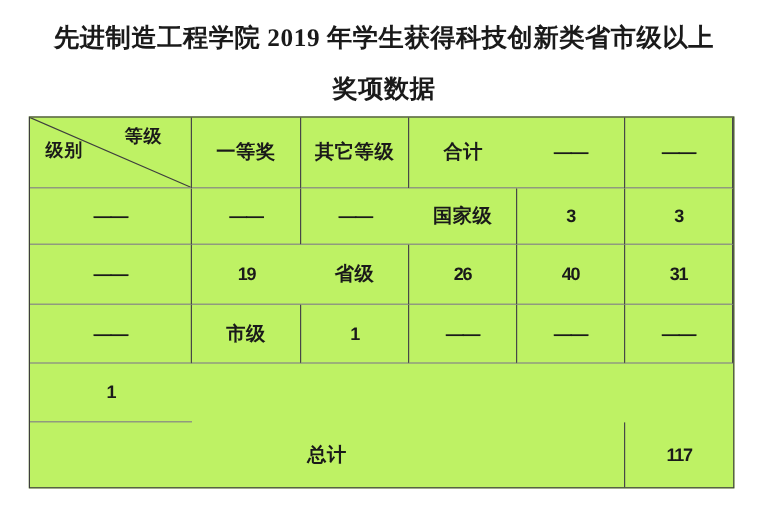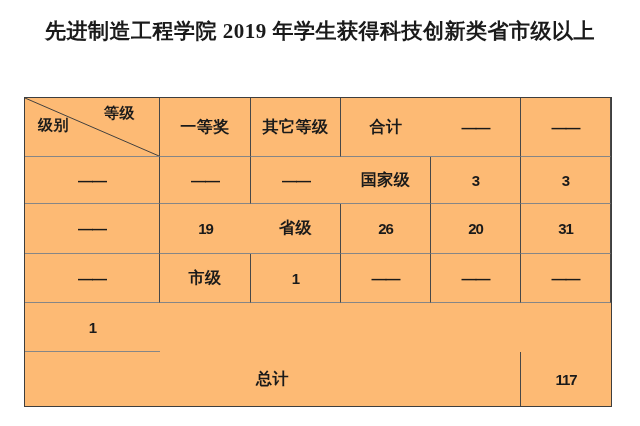--- a/index.html
+++ b/index.html
@@ -26,21 +26,21 @@
   }
   .title .tline { display: block; }
   .award-table {
     position: absolute;
     left: 24px;
     top: 97px;
     display: grid;
     grid-template-columns: 135px 91px 90px 90px 90px 90px;
     grid-template-rows: 59px 47px 50px 49px 49px 54px;
     border: 1px solid #3e3e3e;
-    background: #fdba74;
+    background: #bef264;
   }
   .cell {
     box-sizing: border-box;
     border-right: 1px solid #474747;
     border-bottom: 1px solid #868686;
     display: flex;
     align-items: center;
     justify-content: center;
     font-weight: bold;
     font-size: 15px;
@@ -60,20 +60,21 @@
   .corner-bottom { position: absolute; bottom: 21px; left: 13px; font-size: 15px; font-weight: bold; }
   .footer-label { grid-column: 1 / span 5; font-size: 16px; letter-spacing: 1px; }
 </style>
 </head>
 <body>
 
 <div class="page">
 
   <h1 class="title">
     <span class="tline">先进制造工程学院 2019 年学生获得科技创新类省市级以上</span>
+    <span class="tline">奖项数据</span>
   </h1>
 
   <div class="award-table">
 
     <div class="cell head corner">
       <svg class="diag" viewBox="0 0 135 59" preserveAspectRatio="none">
         <line x1="0" y1="0" x2="135" y2="59" stroke="#3e3e3e" stroke-width="1"></line>
       </svg>
       <span class="corner-top">等级</span>
       <span class="corner-bottom">级别</span>
@@ -89,21 +90,21 @@
     <div class="cell val last-col">——</div>
 
     <div class="cell head">国家级</div>
     <div class="cell val">3</div>
     <div class="cell val">3</div>
     <div class="cell val">——</div>
     <div class="cell val last-col">19</div>
 
     <div class="cell head">省级</div>
     <div class="cell val">26</div>
-    <div class="cell val">20</div>
+    <div class="cell val">40</div>
     <div class="cell val">31</div>
     <div class="cell val">——</div>
 
     <div class="cell head">市级</div>
     <div class="cell val">1</div>
     <div class="cell val">——</div>
     <div class="cell val">——</div>
     <div class="cell val">——</div>
     <div class="cell val last-col">1</div>
 

